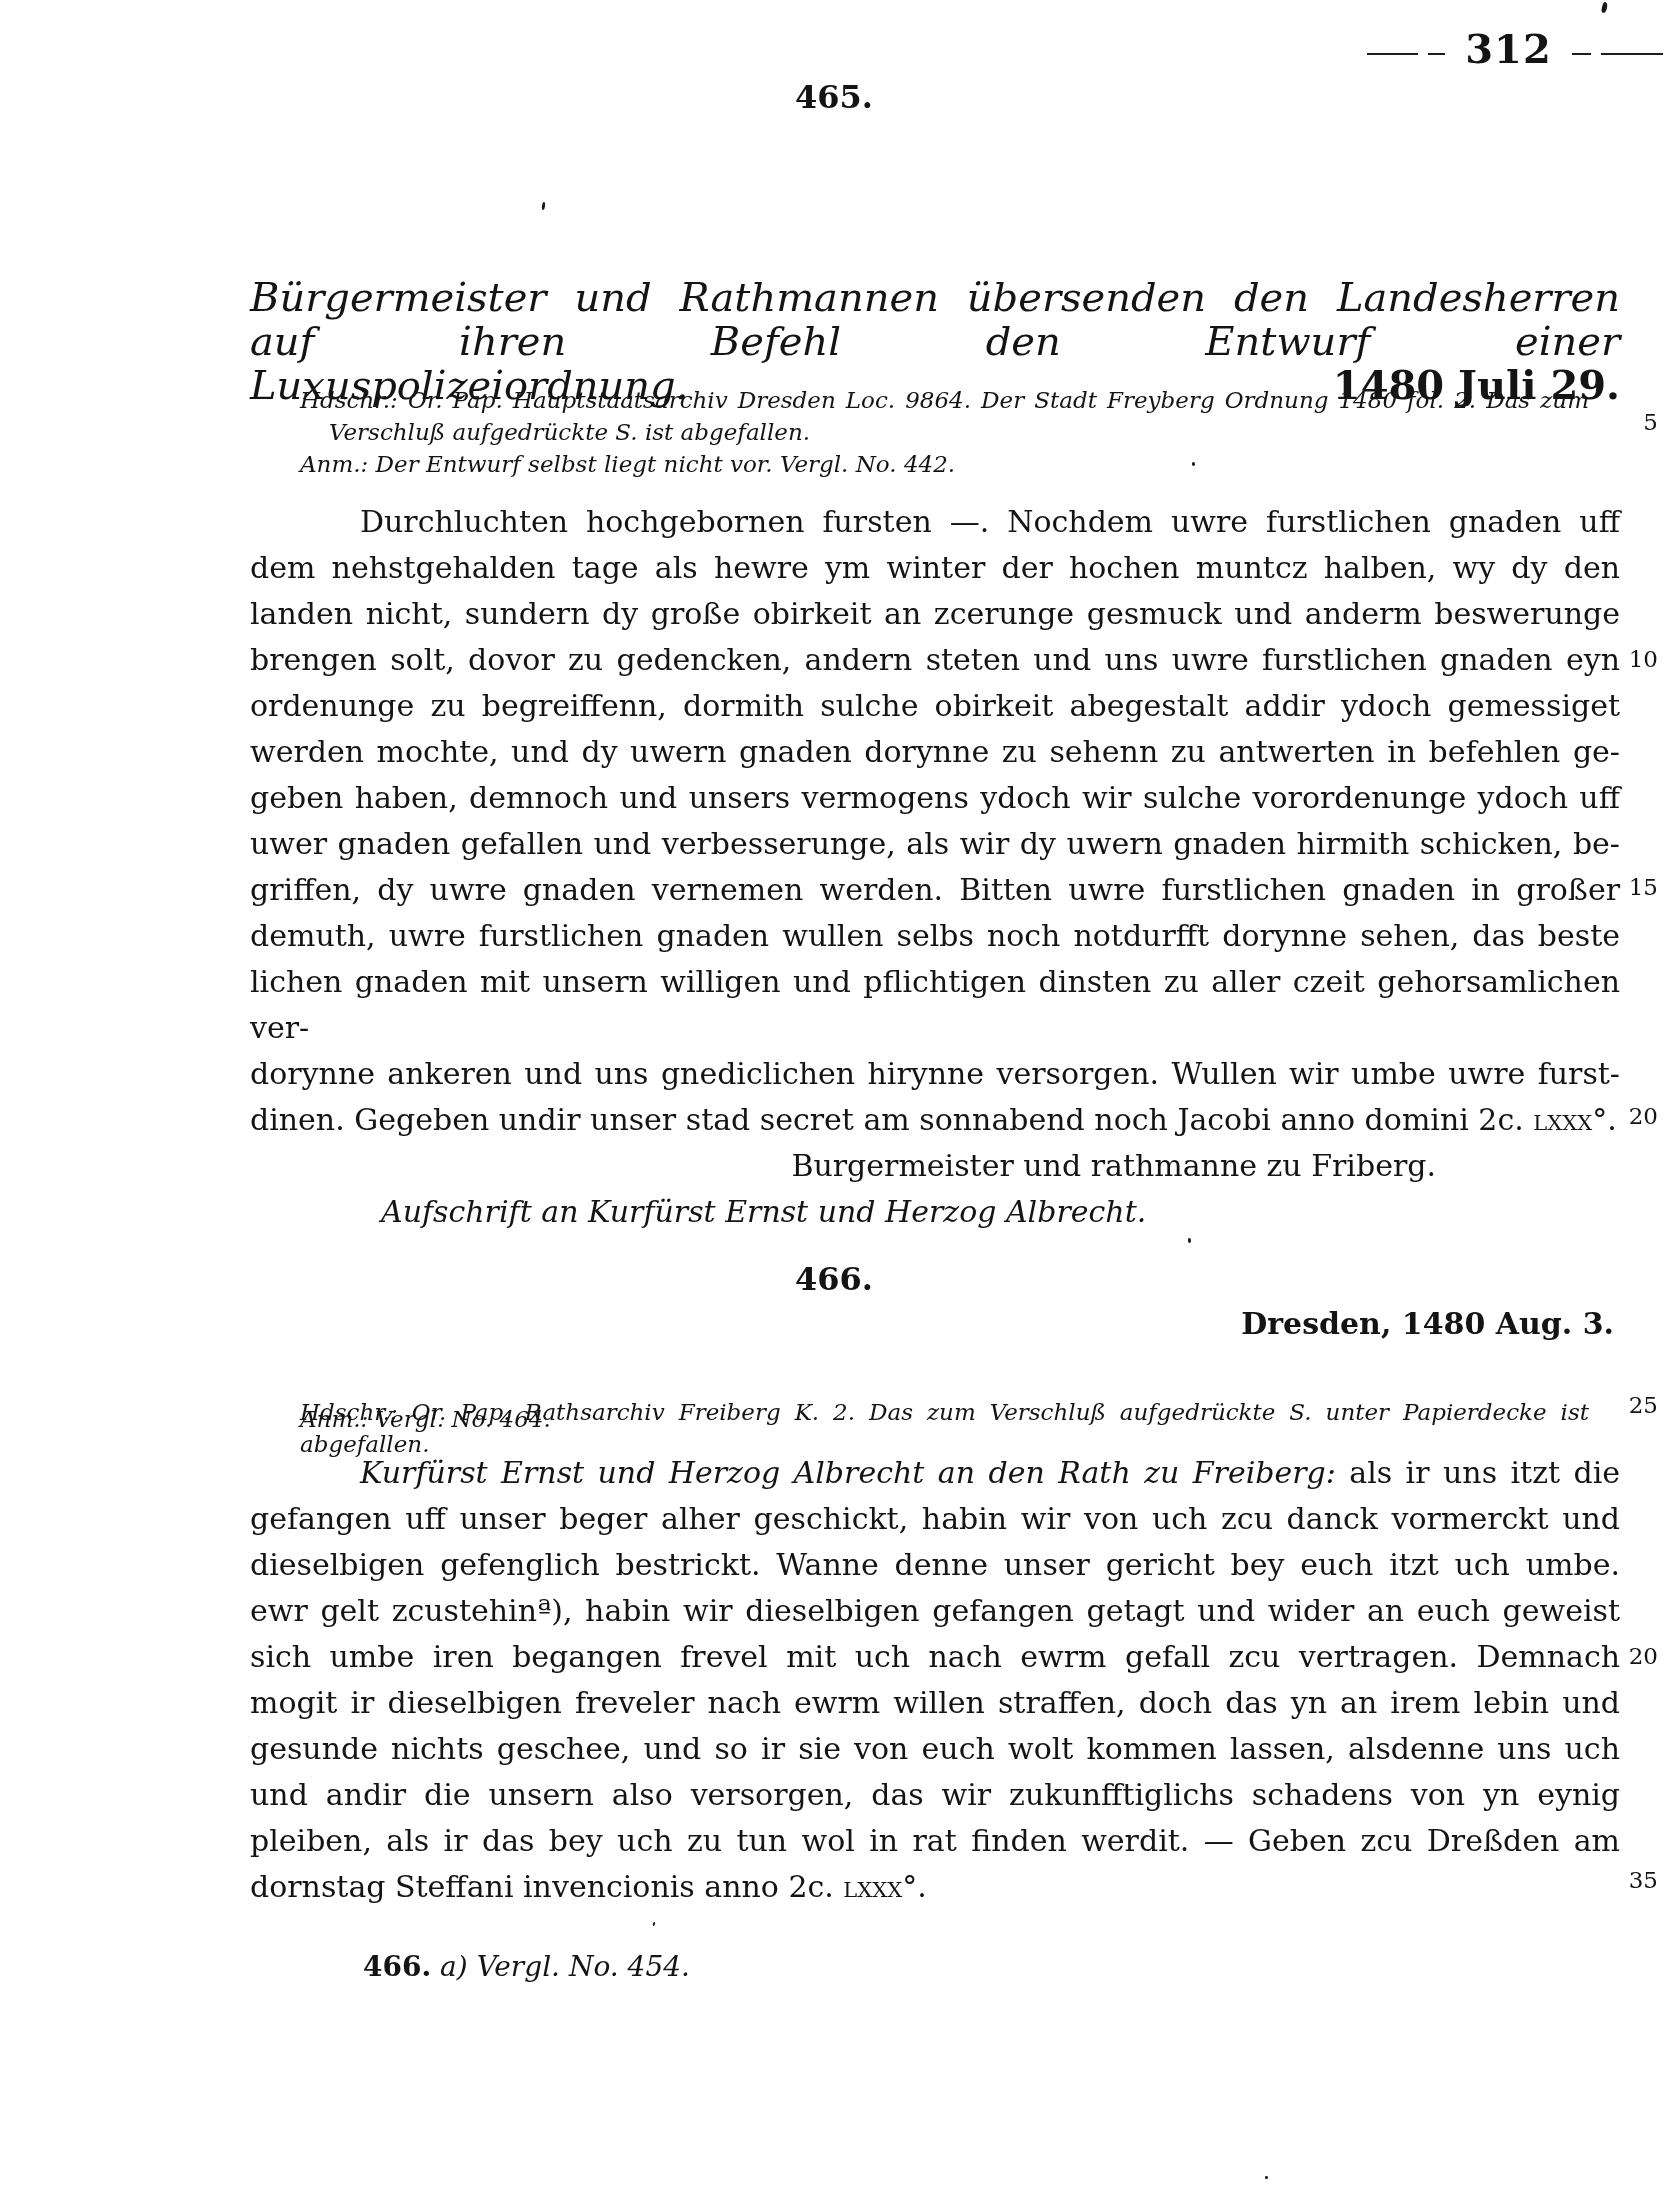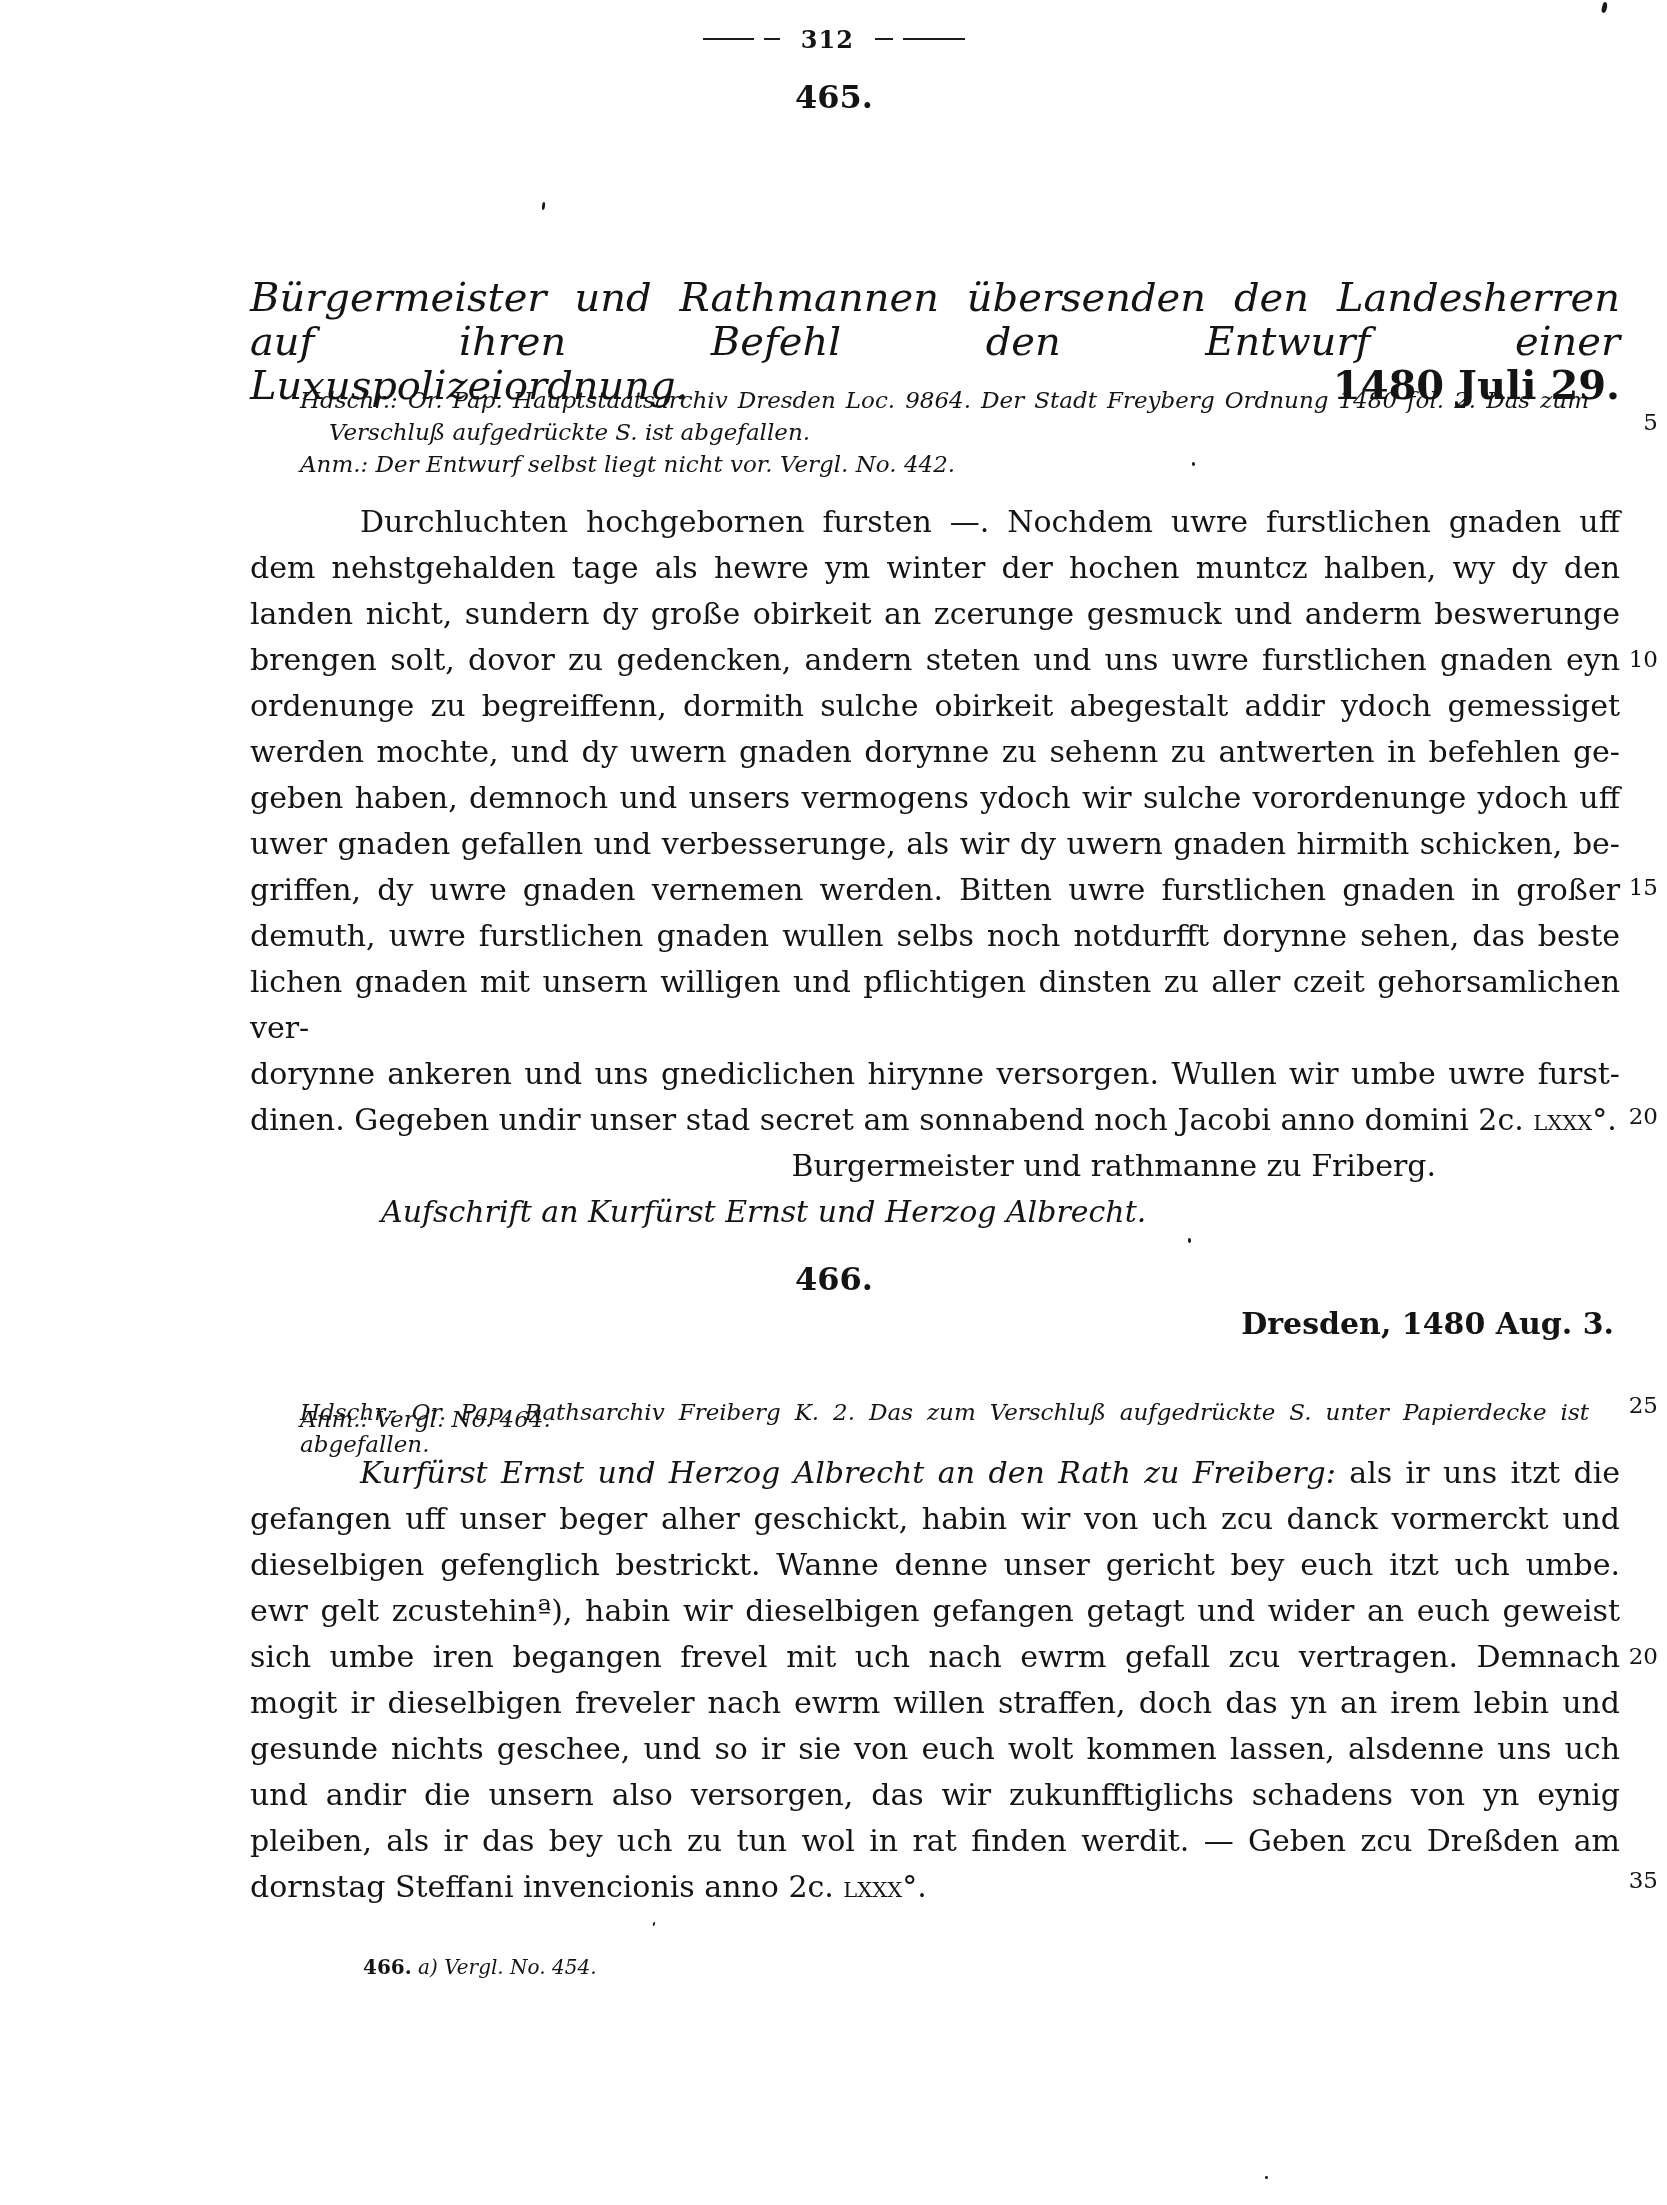--- a/index.html
+++ b/index.html
@@ -5,22 +5,22 @@
   html,body{margin:0;padding:0;background:#9a9a9a;}
   .page{
     position:relative;
     width:1668px;height:2205px;
     background:#ffffff;
     color:#141414;
     font-family:"DejaVu Serif","Liberation Serif",serif;
     overflow:hidden;
   }
   
-  .hdr{position:absolute;top:25px;left:0;width:100%;text-align:center;
-       font-size:24px;font-weight:bold;letter-spacing:1.1px;}
+  .hdr{position:absolute;top:25px;left:0;width:100%;text-align:right;
+       font-size:40px;font-weight:bold;letter-spacing:1.1px;}
   .dash{display:inline-block;height:2.7px;background:#1c1c1c;vertical-align:7.7px;margin:0 5px;}
   .d1{width:51px}.d2{width:16.5px}.d3{width:18.7px}.d4{width:62px}
   .hnum{margin:0 15.4px;}
   
   .docnum{position:absolute;left:0;width:100%;text-align:center;
           font-size:32px;font-weight:bold;line-height:33px;}
   .n465{top:81px;}
   .n466{top:1263px;}
   
   .regest{position:absolute;left:250px;width:1370px;top:275px;
@@ -46,21 +46,21 @@
   .aufschrift{font-style:italic;padding-left:131px;}
   .lead{font-style:italic;}
   .sc{font-variant:small-caps;}
   
   .dateline{position:absolute;left:250px;top:1307px;width:1364px;
             text-align:right;font-size:30px;font-weight:bold;line-height:33px;}
   
   .mn{position:absolute;left:1625px;width:33px;text-align:right;
       font-size:23px;line-height:23px;font-style:normal;}
   
-  .footnote{position:absolute;left:363px;top:1951px;font-size:20px;line-height:32px;}
+  .footnote{position:absolute;left:363px;top:1951px;font-size:28px;line-height:32px;}
   .footnote .fnum{font-weight:bold;font-style:normal;}
   .footnote .ftxt{font-style:italic;}
   
   .spk{position:absolute;background:#191919;border-radius:45% 55% 50% 50%;}
 </style>
 </head>
 <body>
 
 <div class="page">
 

